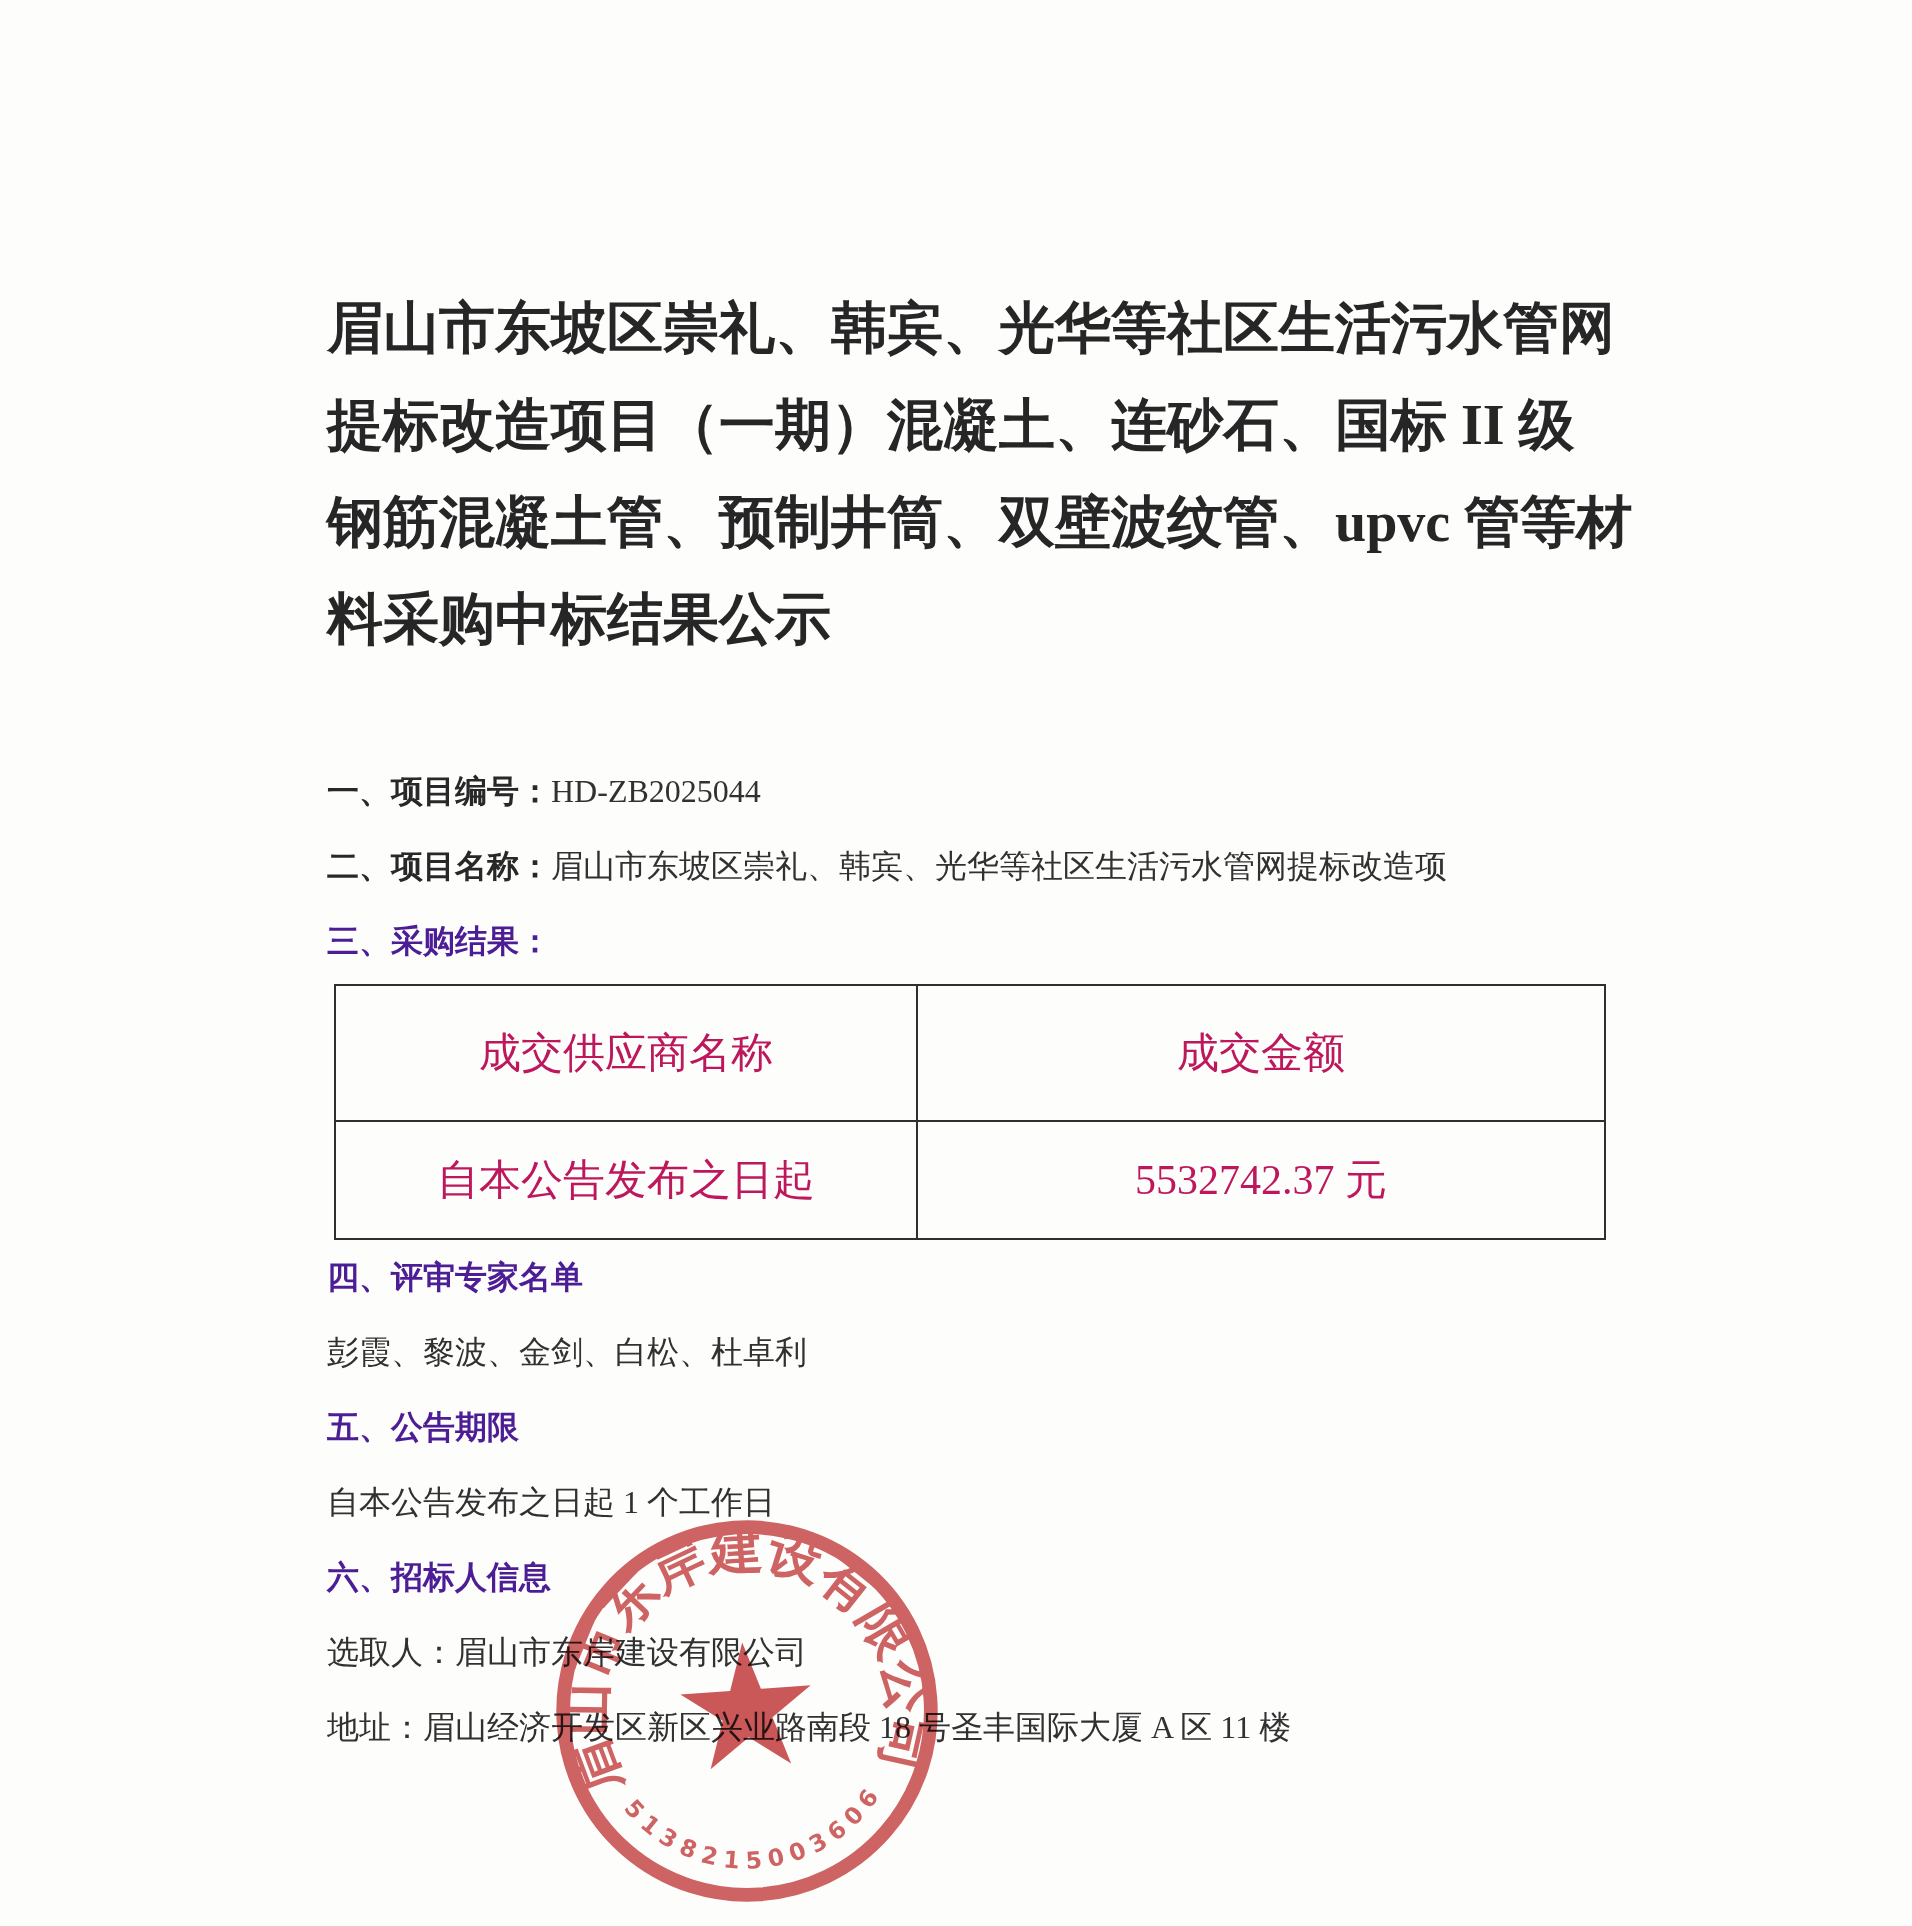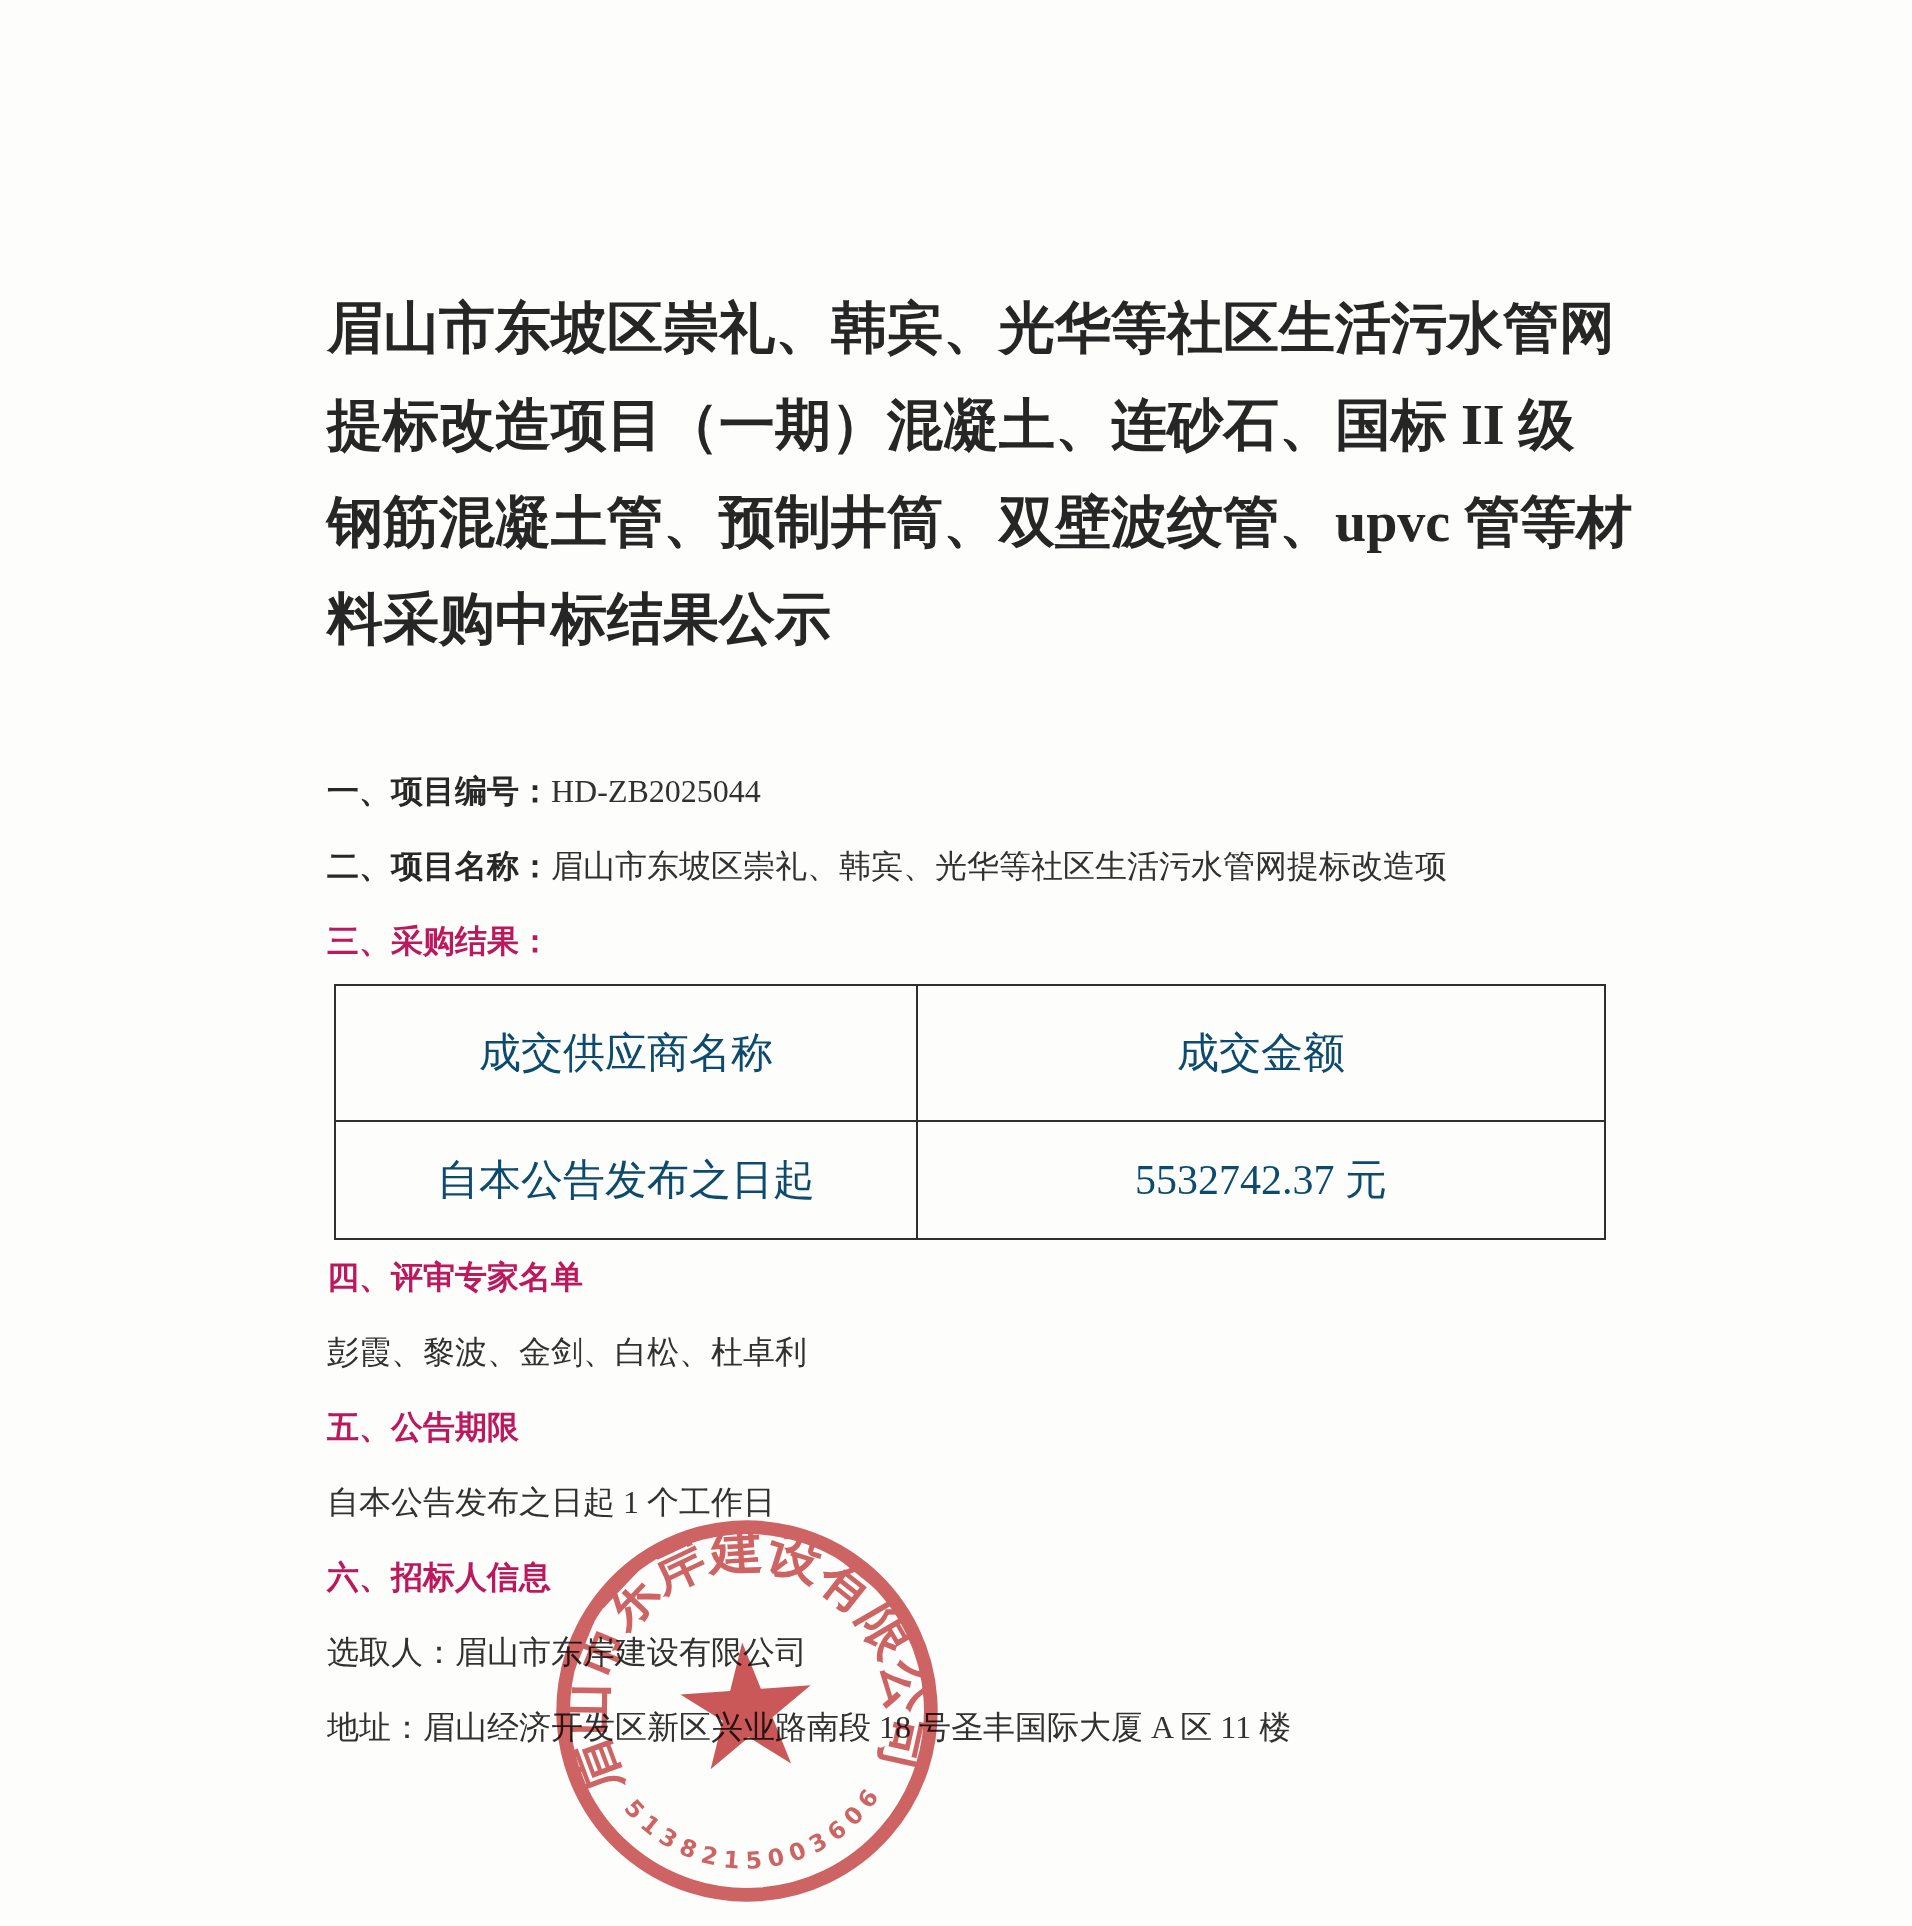--- a/index.html
+++ b/index.html
@@ -19,31 +19,31 @@
     font-size:56px;font-weight:700;color:#262626;
     text-align:left;letter-spacing:0;
   }
   .title .t-line{line-height:97px;white-space:nowrap;}
   .body-block{margin-top:86px;}
   .line{
     margin:0;font-size:32px;line-height:75px;
     white-space:nowrap;color:#313131;
   }
   .line .lbl{font-weight:700;color:#282828;}
-  .bold{font-weight:700;color:#be185d;}
+  .bold{font-weight:700;color:#4c1d95;}
   table.result{
     border-collapse:collapse;
     margin:4.6px 0 0 7px;
     width:1272px;
     table-layout:fixed;
   }
   table.result th,table.result td{
     border:2.3px solid #2f2f2f;
     text-align:center;vertical-align:middle;
-    font-size:42px;font-weight:400;color:#0c4a6e;
+    font-size:42px;font-weight:400;color:#be185d;
     padding:0;
   }
   table.result th{height:134px;}
   table.result td{height:116px;}
   col.c1{width:582px;}
   .seal{
     position:absolute;
     mix-blend-mode:multiply;
     opacity:0.86;
   }

